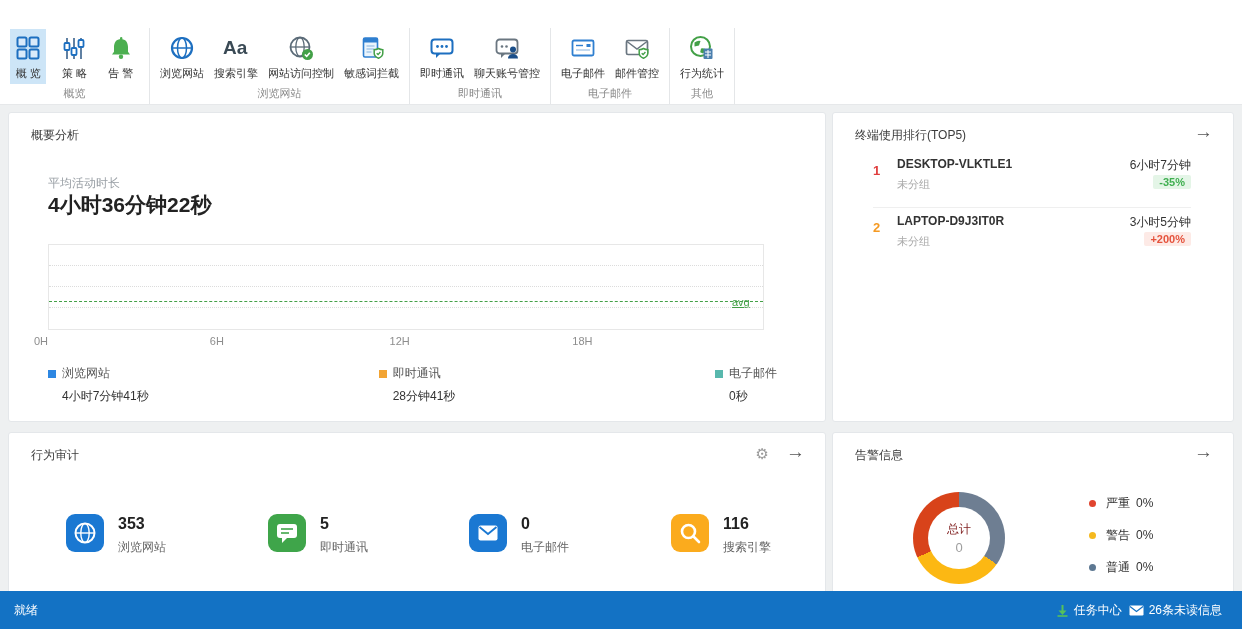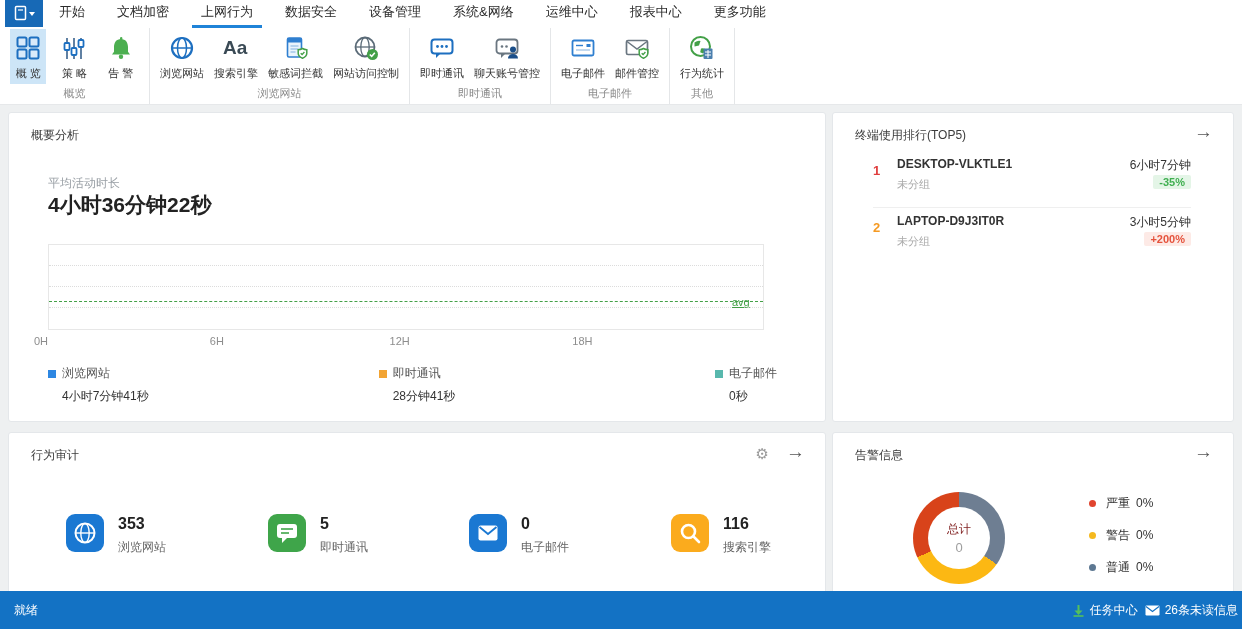--- a/index.html
+++ b/index.html
@@ -89,48 +89,28 @@
   .donut-c2{font-size:13px;color:#9e9e9e;margin-top:2px;}
   .alarm-legend{position:absolute;left:256px;top:62px;}
   .al-row{display:flex;align-items:center;height:16px;margin-bottom:16px;font-size:12px;color:#333;}
   .al-dot{width:7px;height:7px;border-radius:50%;margin-right:10px;display:inline-block;}
   .al-pct{margin-left:6px;}
 
   
   .statusbar{position:absolute;left:0;bottom:0;width:100%;height:38px;background:#1372c4;color:#fff;
     font-size:12px;display:flex;align-items:center;}
   .sb-left{margin-left:14px;}
-  .sb-right{margin-left:auto;margin-right:4px;display:flex;align-items:center;gap:7px;}
+  .sb-right{margin-left:auto;margin-right:20px;display:flex;align-items:center;gap:7px;}
   .sb-item{display:flex;align-items:center;gap:5px;cursor:pointer;}
 </style>
 </head>
 <body>
 
 <div id="screen">
 
-  <div class="menubar">
-    <div class="app-btn">
-      <svg width="26" height="20" viewBox="0 0 26 20">
-        <rect x="4.5" y="2.5" width="10" height="13" rx="1" fill="none" stroke="#fff" stroke-width="1.5"></rect>
-        <line x1="7" y1="6" x2="12" y2="6" stroke="#fff" stroke-width="1.2"></line>
-        <polygon points="18,8 24,8 21,12" fill="#fff"></polygon>
-      </svg>
-    </div>
-    <div class="tabs">
-      <div class="tab">开始</div>
-      <div class="tab">文档加密</div>
-      <div class="tab active">上网行为</div>
-      <div class="tab">数据安全</div>
-      <div class="tab">设备管理</div>
-      <div class="tab">系统&amp;网络</div>
-      <div class="tab">运维中心</div>
-      <div class="tab">报表中心</div>
-      <div class="tab">更多功能</div>
-    </div>
-  </div>
 
   <div class="ribbon">
 
     <div class="rgroup g0">
       <div class="ritems">
         <div class="ritem selected">
           <span class="ricon">
             <svg width="26" height="26" viewBox="0 0 26 26">
               <rect x="2.5" y="2.5" width="9" height="9" rx="1.5" fill="#d9eafa" stroke="#1d6fc0" stroke-width="2"></rect>
               <rect x="14.5" y="2.5" width="9" height="9" rx="1.5" fill="#d9eafa" stroke="#1d6fc0" stroke-width="2"></rect>
@@ -179,46 +159,46 @@
             </span>
           <span class="rlabel">浏览网站</span>
         </div>
         <div class="ritem">
           <span class="ricon">
             <svg width="30" height="26" viewBox="0 0 30 26">
               <text x="2" y="19" font-size="19" font-weight="600" fill="#3a4a55" font-family="inherit">Aa</text>
             </svg>
             </span>
           <span class="rlabel">搜索引擎</span>
+        </div>
+        <div class="ritem">
+          <span class="ricon">
+            <svg width="26" height="26" viewBox="0 0 26 26">
+              <circle cx="12" cy="12" r="9.5" fill="none" stroke="#5b6b78" stroke-width="1.8"></circle>
+              <ellipse cx="12" cy="12" rx="4.2" ry="9.5" fill="none" stroke="#5b6b78" stroke-width="1.3"></ellipse>
+              <line x1="2.5" y1="12" x2="21.5" y2="12" stroke="#5b6b78" stroke-width="1.3"></line>
+              <circle cx="19.5" cy="19.5" r="5.5" fill="#43a047"></circle>
+              <path d="M16.8,19.5 l1.9,1.9 3.1,-3.6" fill="none" stroke="#fff" stroke-width="1.6"></path>
+            </svg>
+            </span>
+          <span class="rlabel">网站访问控制</span>
         </div>
         <div class="ritem">
           <span class="ricon">
             <svg width="26" height="26" viewBox="0 0 26 26">
               <rect x="4.5" y="3" width="14" height="19" rx="1.5" fill="#eaf4fc" stroke="#2f7fd0" stroke-width="1.6"></rect>
               <rect x="4.5" y="3" width="14" height="4.5" fill="#2f7fd0"></rect>
               <line x1="7.5" y1="11" x2="15.5" y2="11" stroke="#9fc4e8" stroke-width="1.4"></line>
               <line x1="7.5" y1="14" x2="15.5" y2="14" stroke="#9fc4e8" stroke-width="1.4"></line>
               <line x1="7.5" y1="17" x2="12.5" y2="17" stroke="#9fc4e8" stroke-width="1.4"></line>
               <path d="M19.5,13.5 c1.5,0.9 3,1.2 4.3,1.2 v3.6 c0,2.6 -1.9,4 -4.3,4.9 c-2.4,-0.9 -4.3,-2.3 -4.3,-4.9 v-3.6 c1.3,0 2.8,-0.3 4.3,-1.2 z" fill="#fff" stroke="#43a047" stroke-width="1.5"></path>
               <path d="M17.7,18.2 l1.4,1.4 2.3,-2.6" fill="none" stroke="#43a047" stroke-width="1.4"></path>
             </svg>
             </span>
           <span class="rlabel">敏感词拦截</span>
-        </div>
-        <div class="ritem">
-          <span class="ricon">
-            <svg width="26" height="26" viewBox="0 0 26 26">
-              <circle cx="12" cy="12" r="9.5" fill="none" stroke="#5b6b78" stroke-width="1.8"></circle>
-              <ellipse cx="12" cy="12" rx="4.2" ry="9.5" fill="none" stroke="#5b6b78" stroke-width="1.3"></ellipse>
-              <line x1="2.5" y1="12" x2="21.5" y2="12" stroke="#5b6b78" stroke-width="1.3"></line>
-              <circle cx="19.5" cy="19.5" r="5.5" fill="#43a047"></circle>
-              <path d="M16.8,19.5 l1.9,1.9 3.1,-3.6" fill="none" stroke="#fff" stroke-width="1.6"></path>
-            </svg>
-            </span>
-          <span class="rlabel">网站访问控制</span>
         </div>
       </div>
       <div class="rgroup-label">浏览网站</div>
     </div>
 
     <div class="rgroup g2">
       <div class="ritems">
         <div class="ritem">
           <span class="ricon">
             <svg width="26" height="26" viewBox="0 0 26 26">

